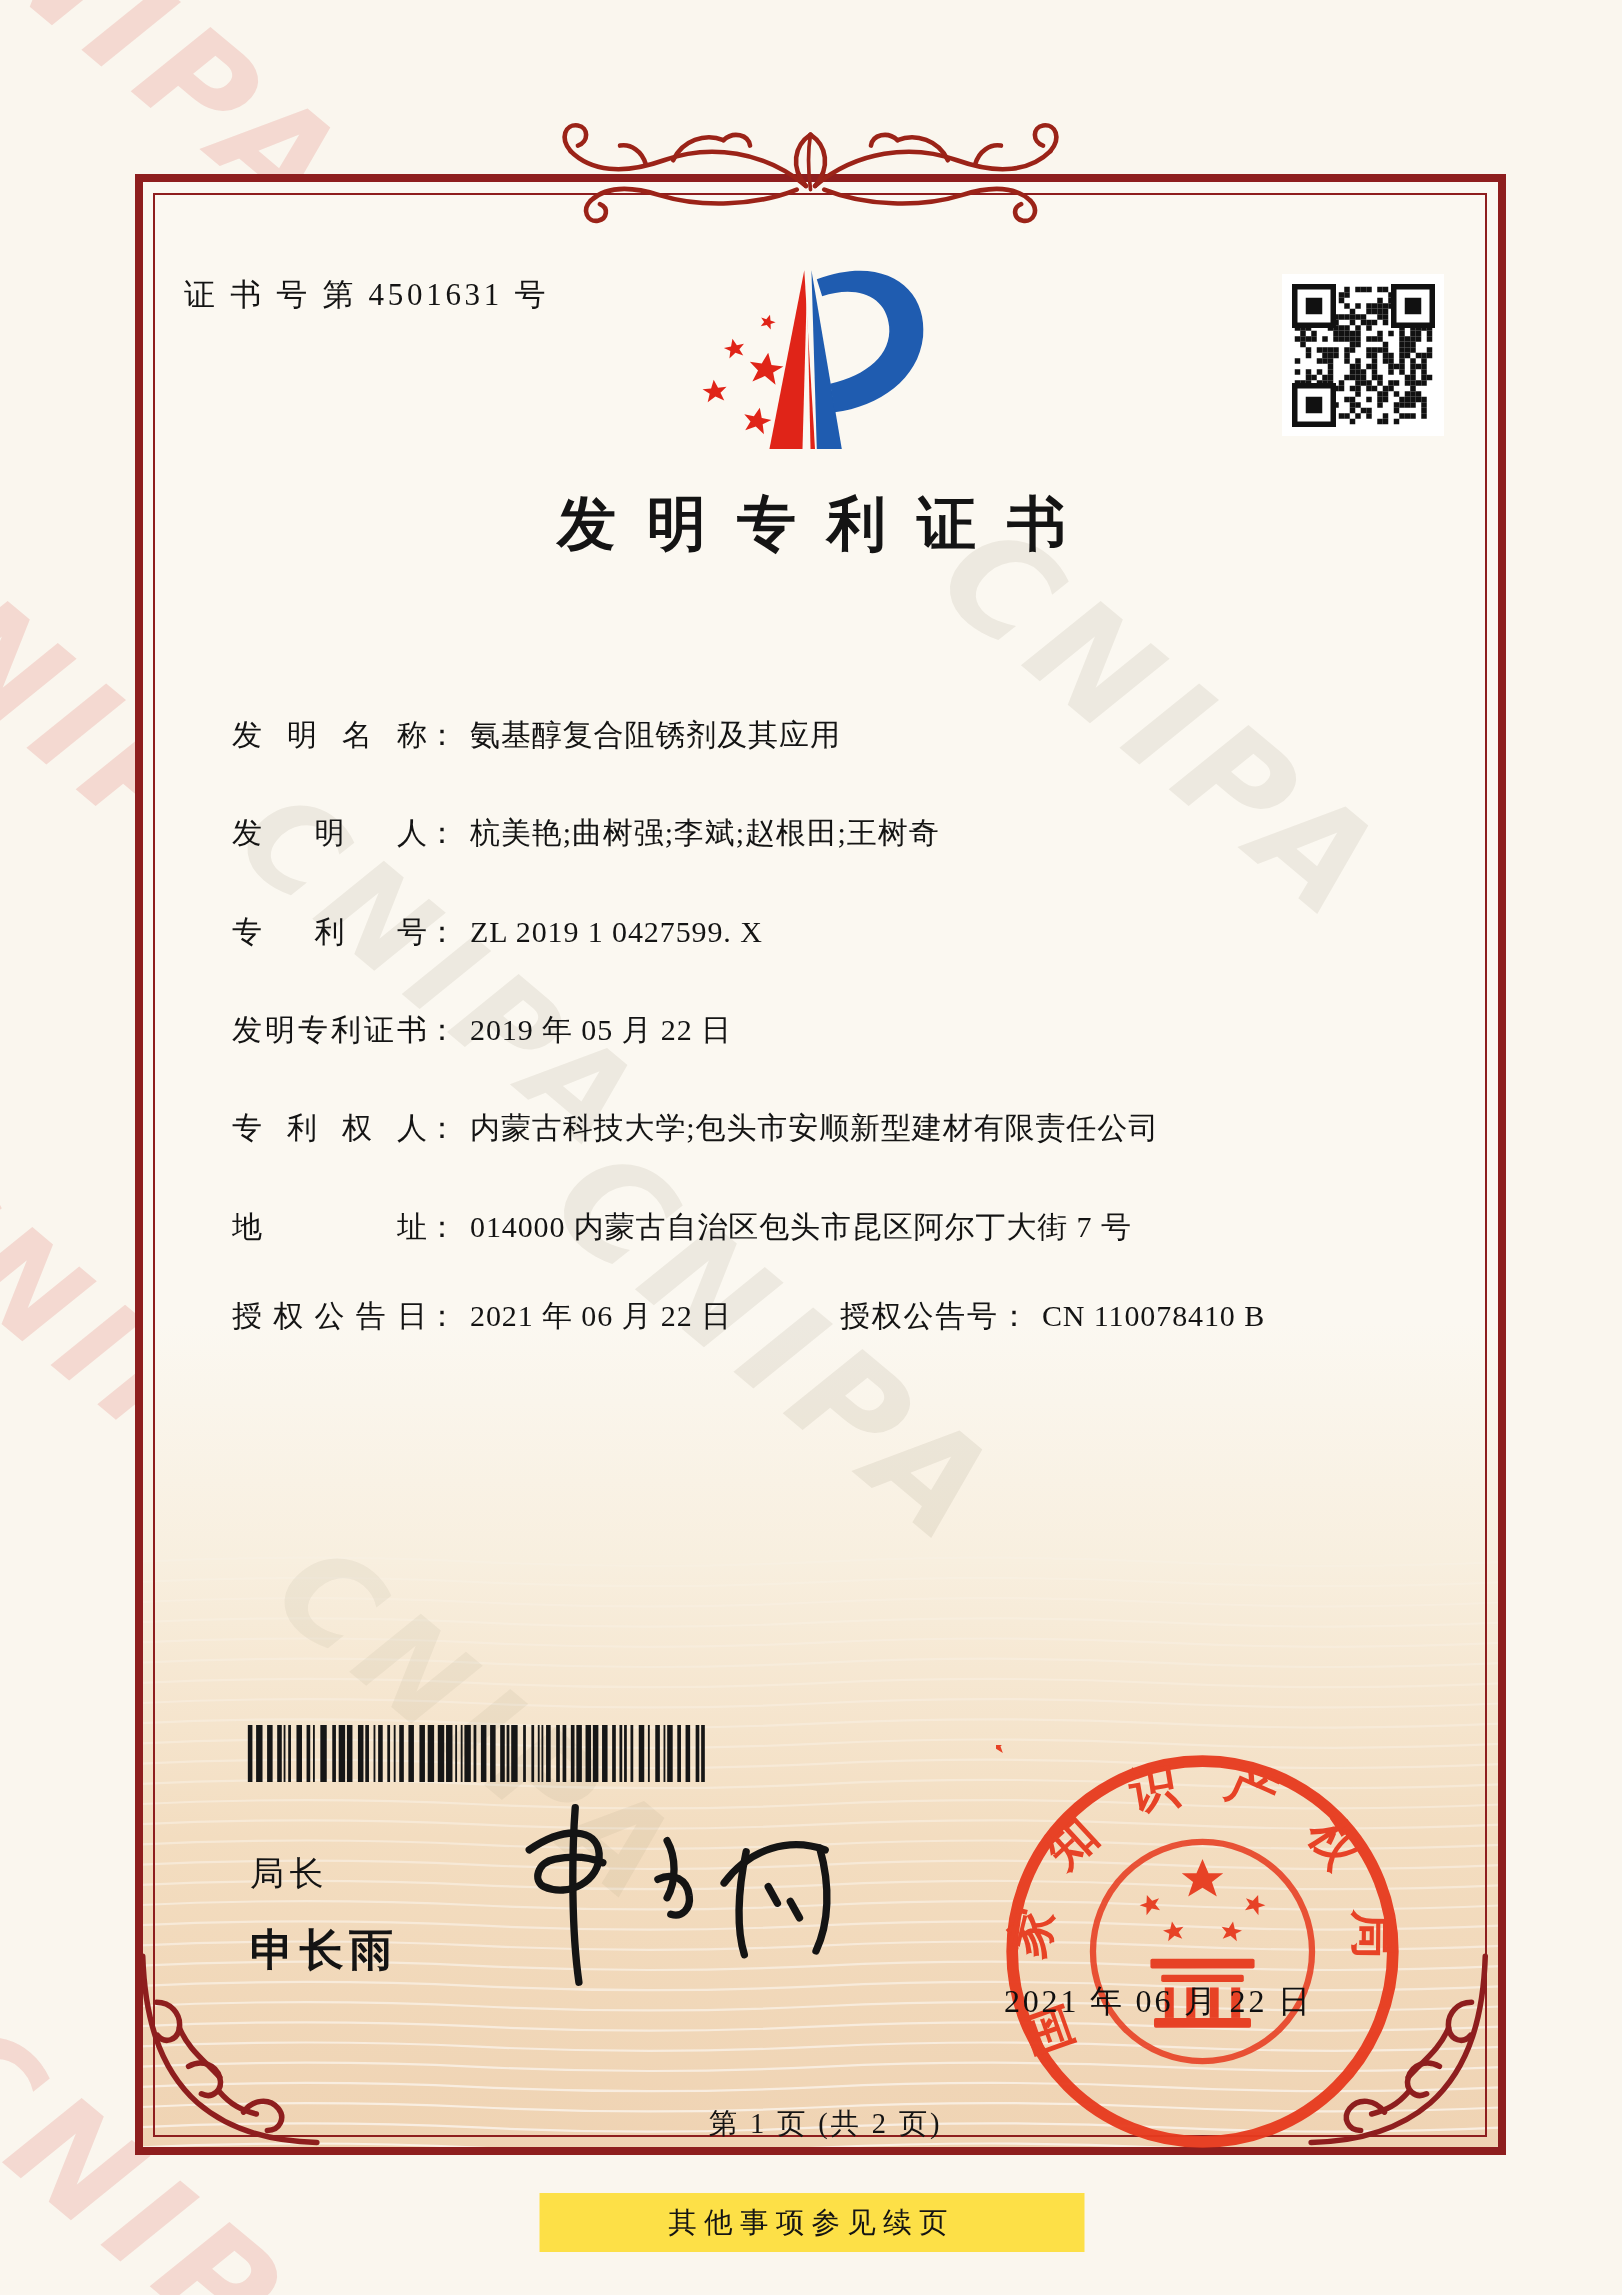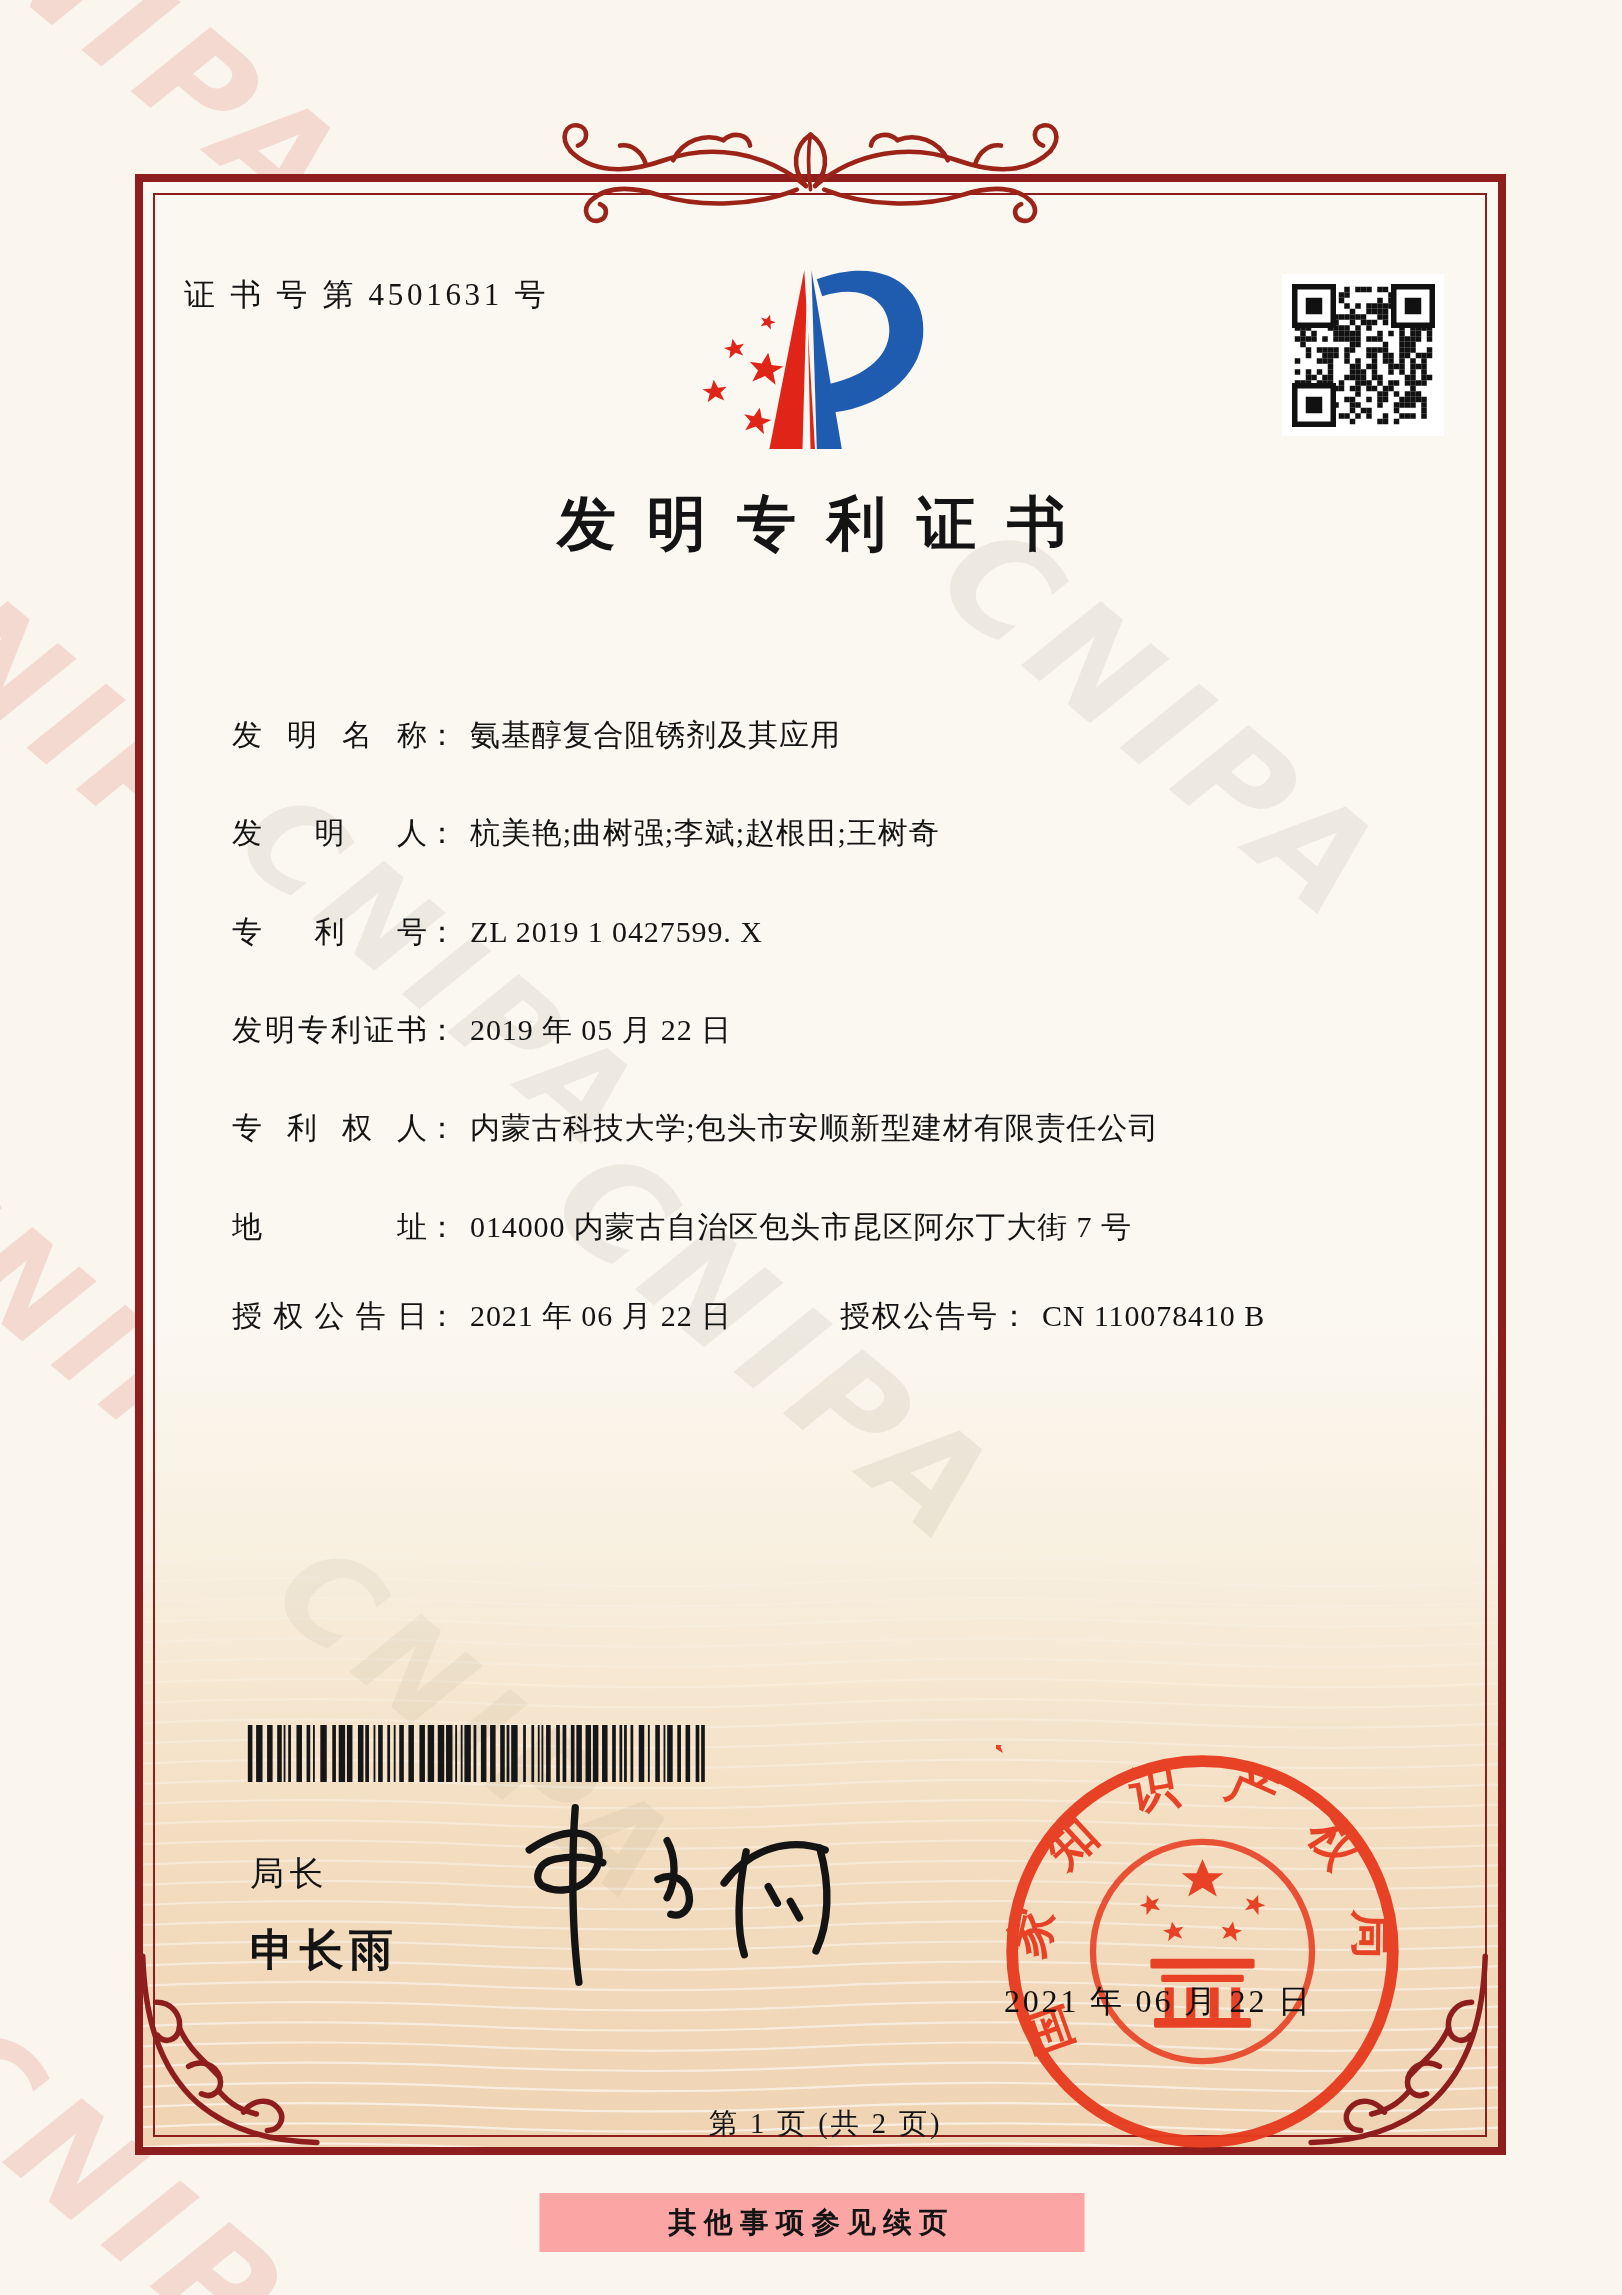--- a/index.html
+++ b/index.html
@@ -40,21 +40,21 @@
   .paras p{margin:0;text-indent:2em;}
   .barcode{position:absolute;left:246px;top:1725px;width:468px;height:57px;}
   .director-title{position:absolute;left:250px;top:1851px;font-size:34px;font-weight:normal;letter-spacing:5.5px;font-family:"Liberation Sans","DejaVu Sans",sans-serif;}
   .director-name{position:absolute;left:250px;top:1921px;font-size:44px;font-weight:bold;letter-spacing:5.5px;font-family:"Liberation Sans","DejaVu Sans",sans-serif;text-align:right;}
   .sig{position:absolute;left:487px;top:1802px;width:386px;height:184px;}
   .seal{position:absolute;left:996px;top:1745px;width:413px;height:413px;opacity:.95;}
   .seal-date{position:absolute;left:1004px;top:1980px;font-size:32px;letter-spacing:2.8px;color:#101010;
       white-space:nowrap;}
   .pagenum{position:absolute;left:0;top:2105px;width:100%;text-align:center;font-size:28.5px;letter-spacing:2.8px;padding-left:14px;}
   .foot-strip{position:absolute;left:50%;transform:translateX(-50%);top:2193px;width:545px;height:59px;
-      background:#fca5a5;display:flex;align-items:center;justify-content:center;font-weight:bold;}
+      background:#fde047;display:flex;align-items:center;justify-content:center;}
   .foot-strip span{font-size:28.5px;letter-spacing:7.3px;}
   .orn{position:absolute;pointer-events:none;}
 </style>
 </head>
 <body>
 
 <div class="page">
 
   <div class="wm pink" style="left:-138px;top:-55px;font-size:138px;">CNIPA</div>
   <div class="wm pink" style="left:1469px;top:-73px;font-size:138px;">CNIPA</div>

